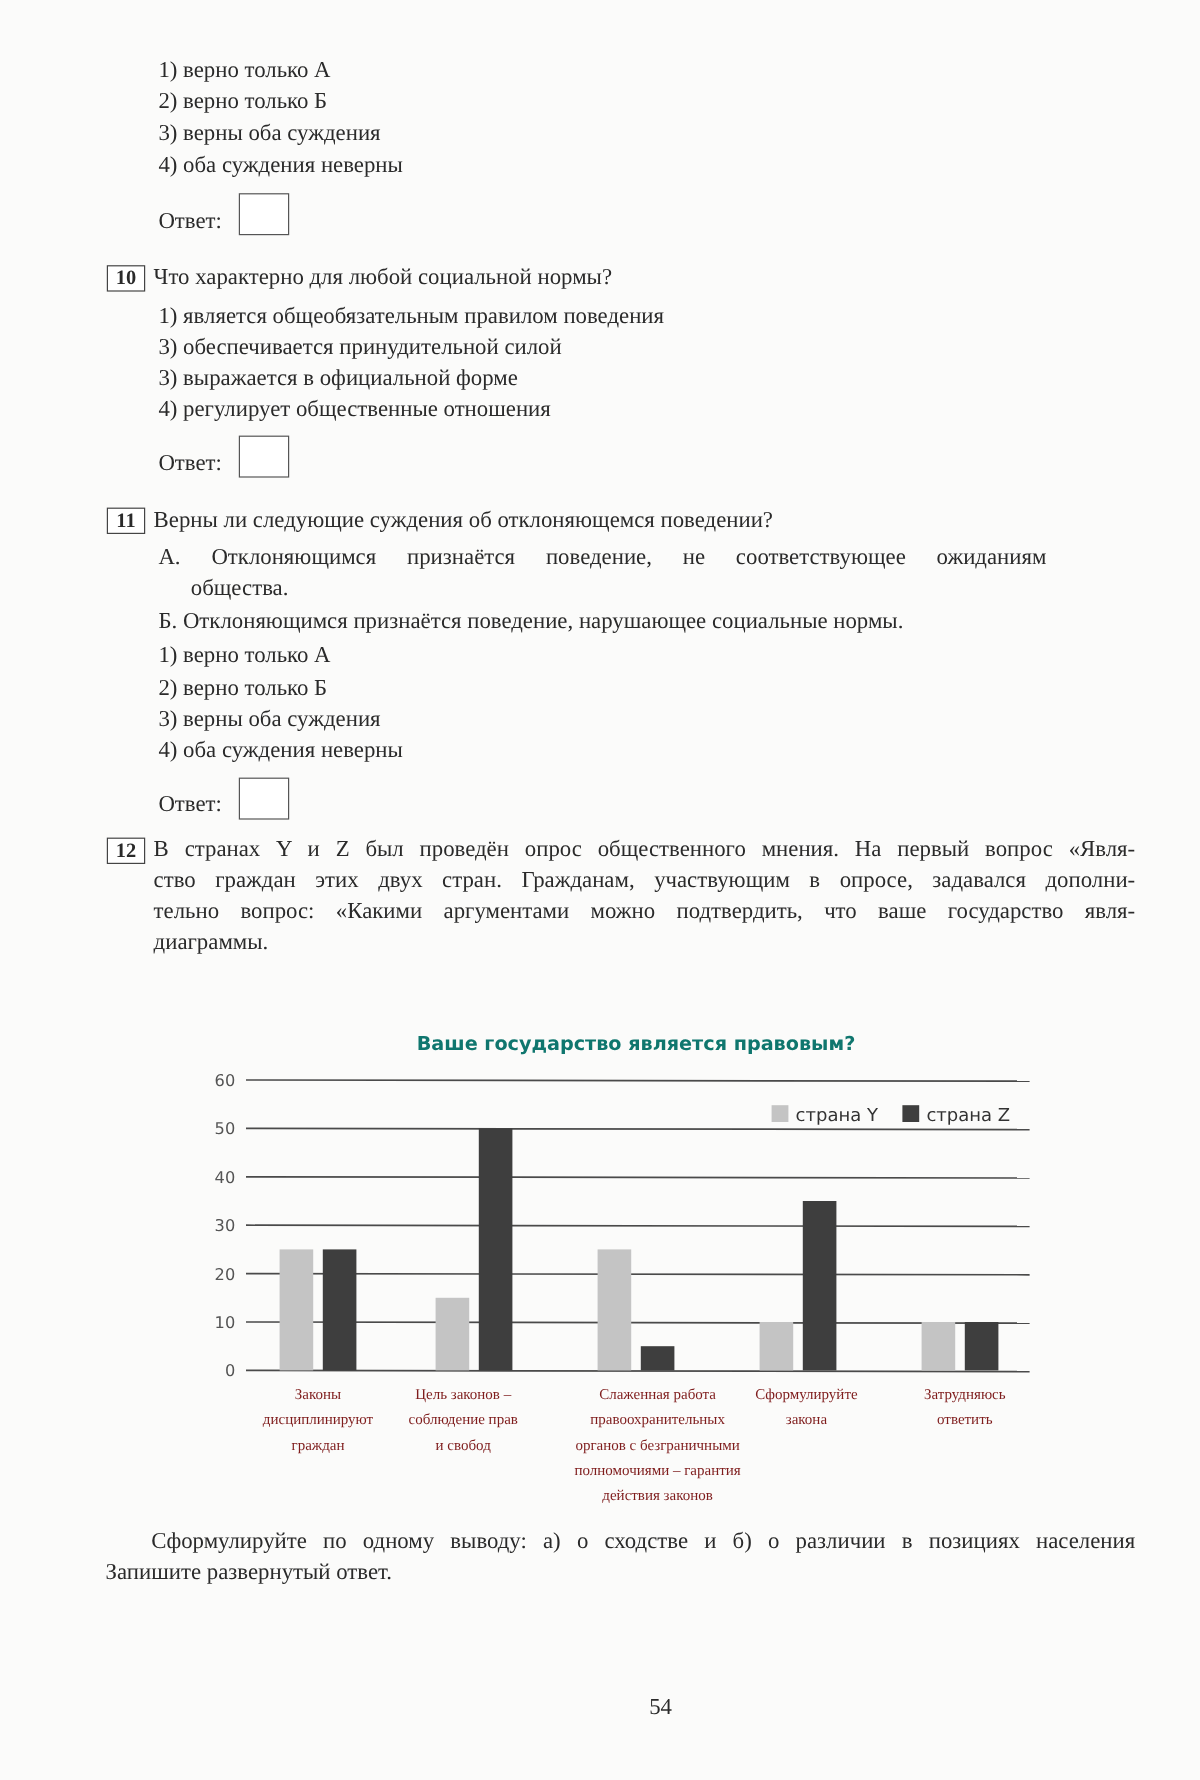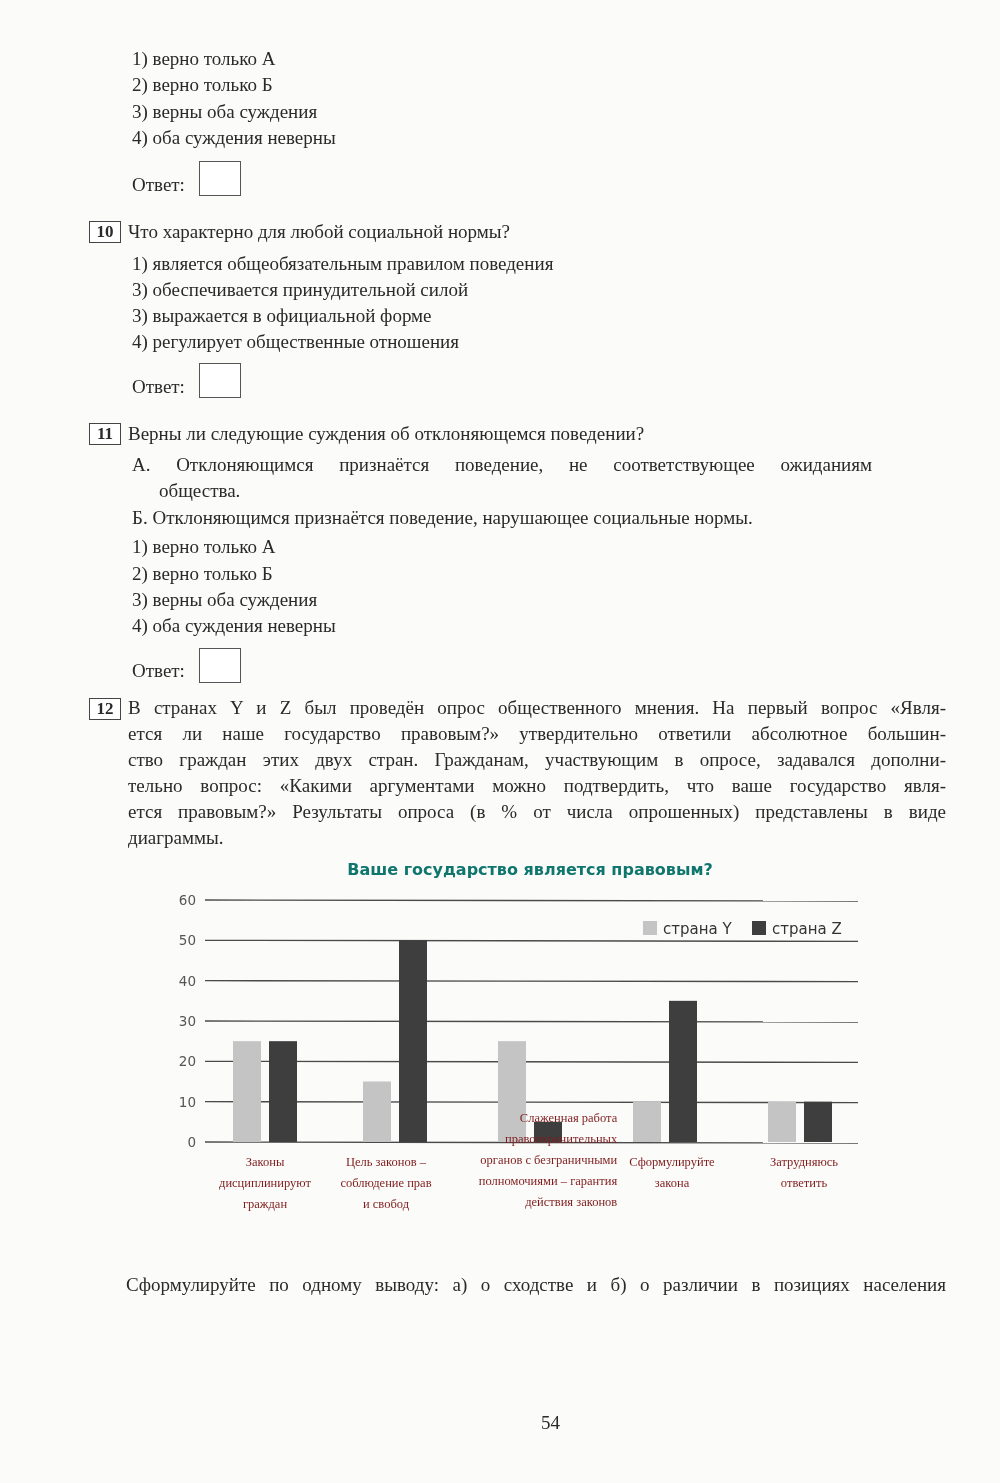--- a/index.html
+++ b/index.html
@@ -47,24 +47,22 @@
 <div class="abs line" style="left:132px; top:534px;">1) верно только А</div>
 <div class="abs line" style="left:132px; top:561px;">2) верно только Б</div>
 <div class="abs line" style="left:132px; top:587px;">3) верны оба суждения</div>
 <div class="abs line" style="left:132px; top:613px;">4) оба суждения неверны</div>
 <div class="abs line answer-label" style="left:132px; top:658px;">Ответ:</div>
 <div class="answer-box" style="left:199px; top:648px;"><span></span></div>
 
 <div class="qnum" style="left:89px; top:698px;">12</div>
 <div class="abs" style="left:128px; top:695px; width:818px;">
   <div class="line justify">В странах Y и Z был проведён опрос общественного мнения. На первый вопрос «Явля-</div>
-  <div class="line justify">ется ли наше государство правовым?» утвердительно ответили абсолютное большин-</div>
   <div class="line justify">ство граждан этих двух стран. Гражданам, участвующим в опросе, задавался дополни-</div>
   <div class="line justify">тельно вопрос: «Какими аргументами можно подтвердить, что ваше государство явля-</div>
-  <div class="line justify">ется правовым?» Результаты опроса (в % от числа опрошенных) представлены в виде</div>
   <div class="line">диаграммы.</div>
 </div>
 
 <div class="abs chart-text" style="left:200px; top:860px; width:660px; text-align:center; font-weight:bold; font-size:16px; color:#0f766e;">Ваше государство является правовым?</div>
 
 <svg id="chart" class="abs" style="left:160px; top:885px;" width="720" height="275">
   <g id="gridlines">
       <line x1="45" x2="698" y1="257" y2="258" stroke="#4a4a4a" stroke-width="1.4"></line>
       <line x1="45" x2="698" y1="216.66666666666669" y2="217.66666666666669" stroke="#4a4a4a" stroke-width="1.4"></line>
       <line x1="45" x2="698" y1="176.33333333333334" y2="177.33333333333334" stroke="#4a4a4a" stroke-width="1.4"></line>
@@ -105,34 +103,35 @@
     <div class="cat-label" style="left: 265px; top: 1152px;">
       <div>Законы</div>
       <div>дисциплинируют</div>
       <div>граждан</div>
     </div>
     <div class="cat-label" style="left: 386px; top: 1152px;">
       <div>Цель законов –</div>
       <div>соблюдение прав</div>
       <div>и свобод</div>
     </div>
-    <div class="cat-label" style="left: 548px; top: 1108px; text-align: right;">
+    <div class="cat-label" style="left: 548px; top: 1152px;">
       <div>Слаженная работа</div>
       <div>правоохранительных</div>
       <div>органов  с безграничными</div>
       <div>полномочиями –  гарантия</div>
       <div>действия законов</div>
     </div>
     <div class="cat-label" style="left: 672px; top: 1152px;">
       <div>Сформулируйте</div>
       <div>закона</div>
     </div>
     <div class="cat-label" style="left: 804px; top: 1152px;">
       <div>Затрудняюсь</div>
       <div>ответить</div>
     </div>
   </div>
 
 <div class="abs" style="left:88px; top:1272px; width:858px;">
   <div class="line justify" style="text-indent:38px;">Сформулируйте по одному выводу: а) о сходстве и б) о различии в позициях населения</div>
+  <div class="line">Запишите развернутый ответ.</div>
 </div>
 
 <div class="abs page-number" style="left:505px; top:1412px;margin-left:36px;">54</div>
 
 </body></html>

